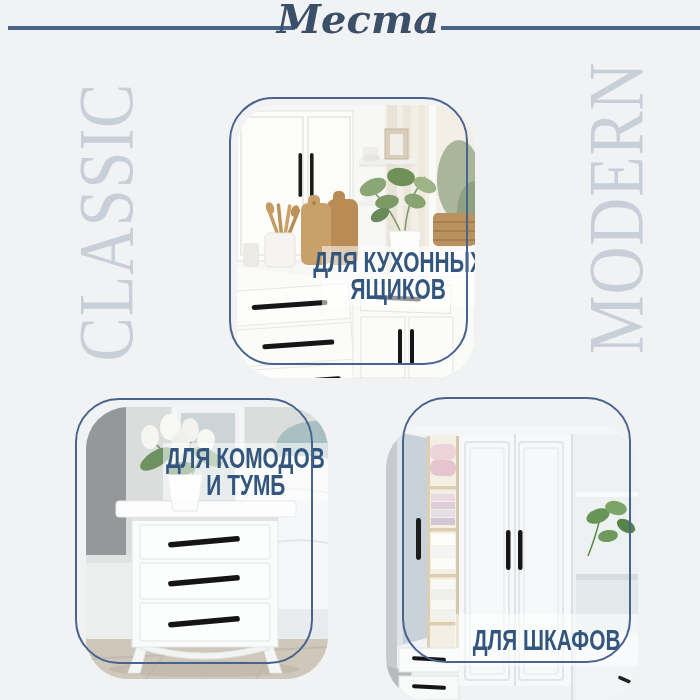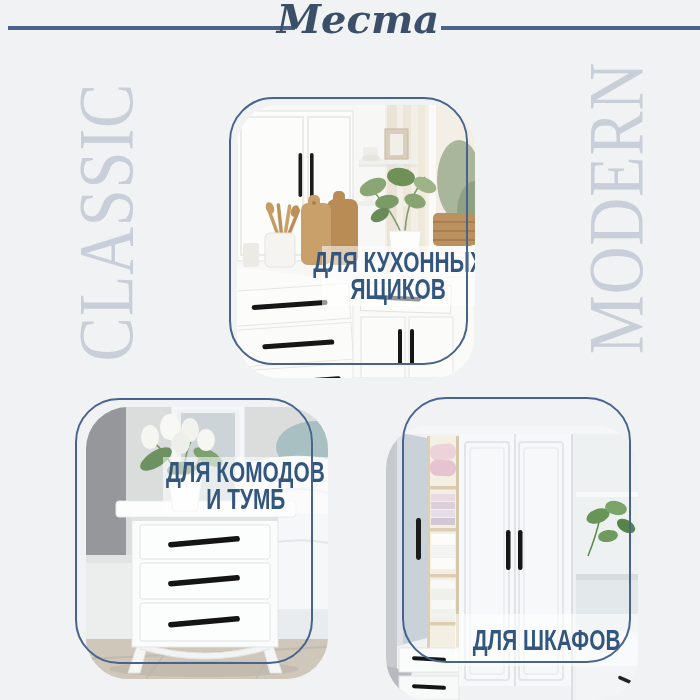--- a/index.html
+++ b/index.html
@@ -43,21 +43,21 @@
   .frame-dresser{left:67px;top:398px;width:234px;height:262px;}
   .photo-wardrobe{left:378px;top:426px;width:252px;height:274px;}
   .frame-wardrobe{left:394px;top:397px;width:225px;height:262px;}
 
   
   .band{position:absolute;z-index:2;background:rgba(255,255,255,0.55);
        display:flex;flex-direction:column;align-items:center;justify-content:center;}
   .band .line{display:inline-block;transform:scaleX(0.72);transform-origin:center;
        font-weight:bold;font-size:29px;line-height:27px;color:#33567e;white-space:nowrap;}
   .band-kitchen{left:85px;top:141px;width:153px;height:60px;}
-  .band-dresser{left:77px;top:50px;width:165px;height:57px;}
+  .band-dresser{left:77px;top:36px;width:165px;height:57px;}
   .band-wardrobe{left:69px;top:188px;width:183px;height:52px;}
 </style>
 </head>
 <body>
 
 <div class="canvas">
 
   <div class="rule rule-left"></div>
   <div class="rule rule-right"></div>
   <div class="script-word">Места</div>

